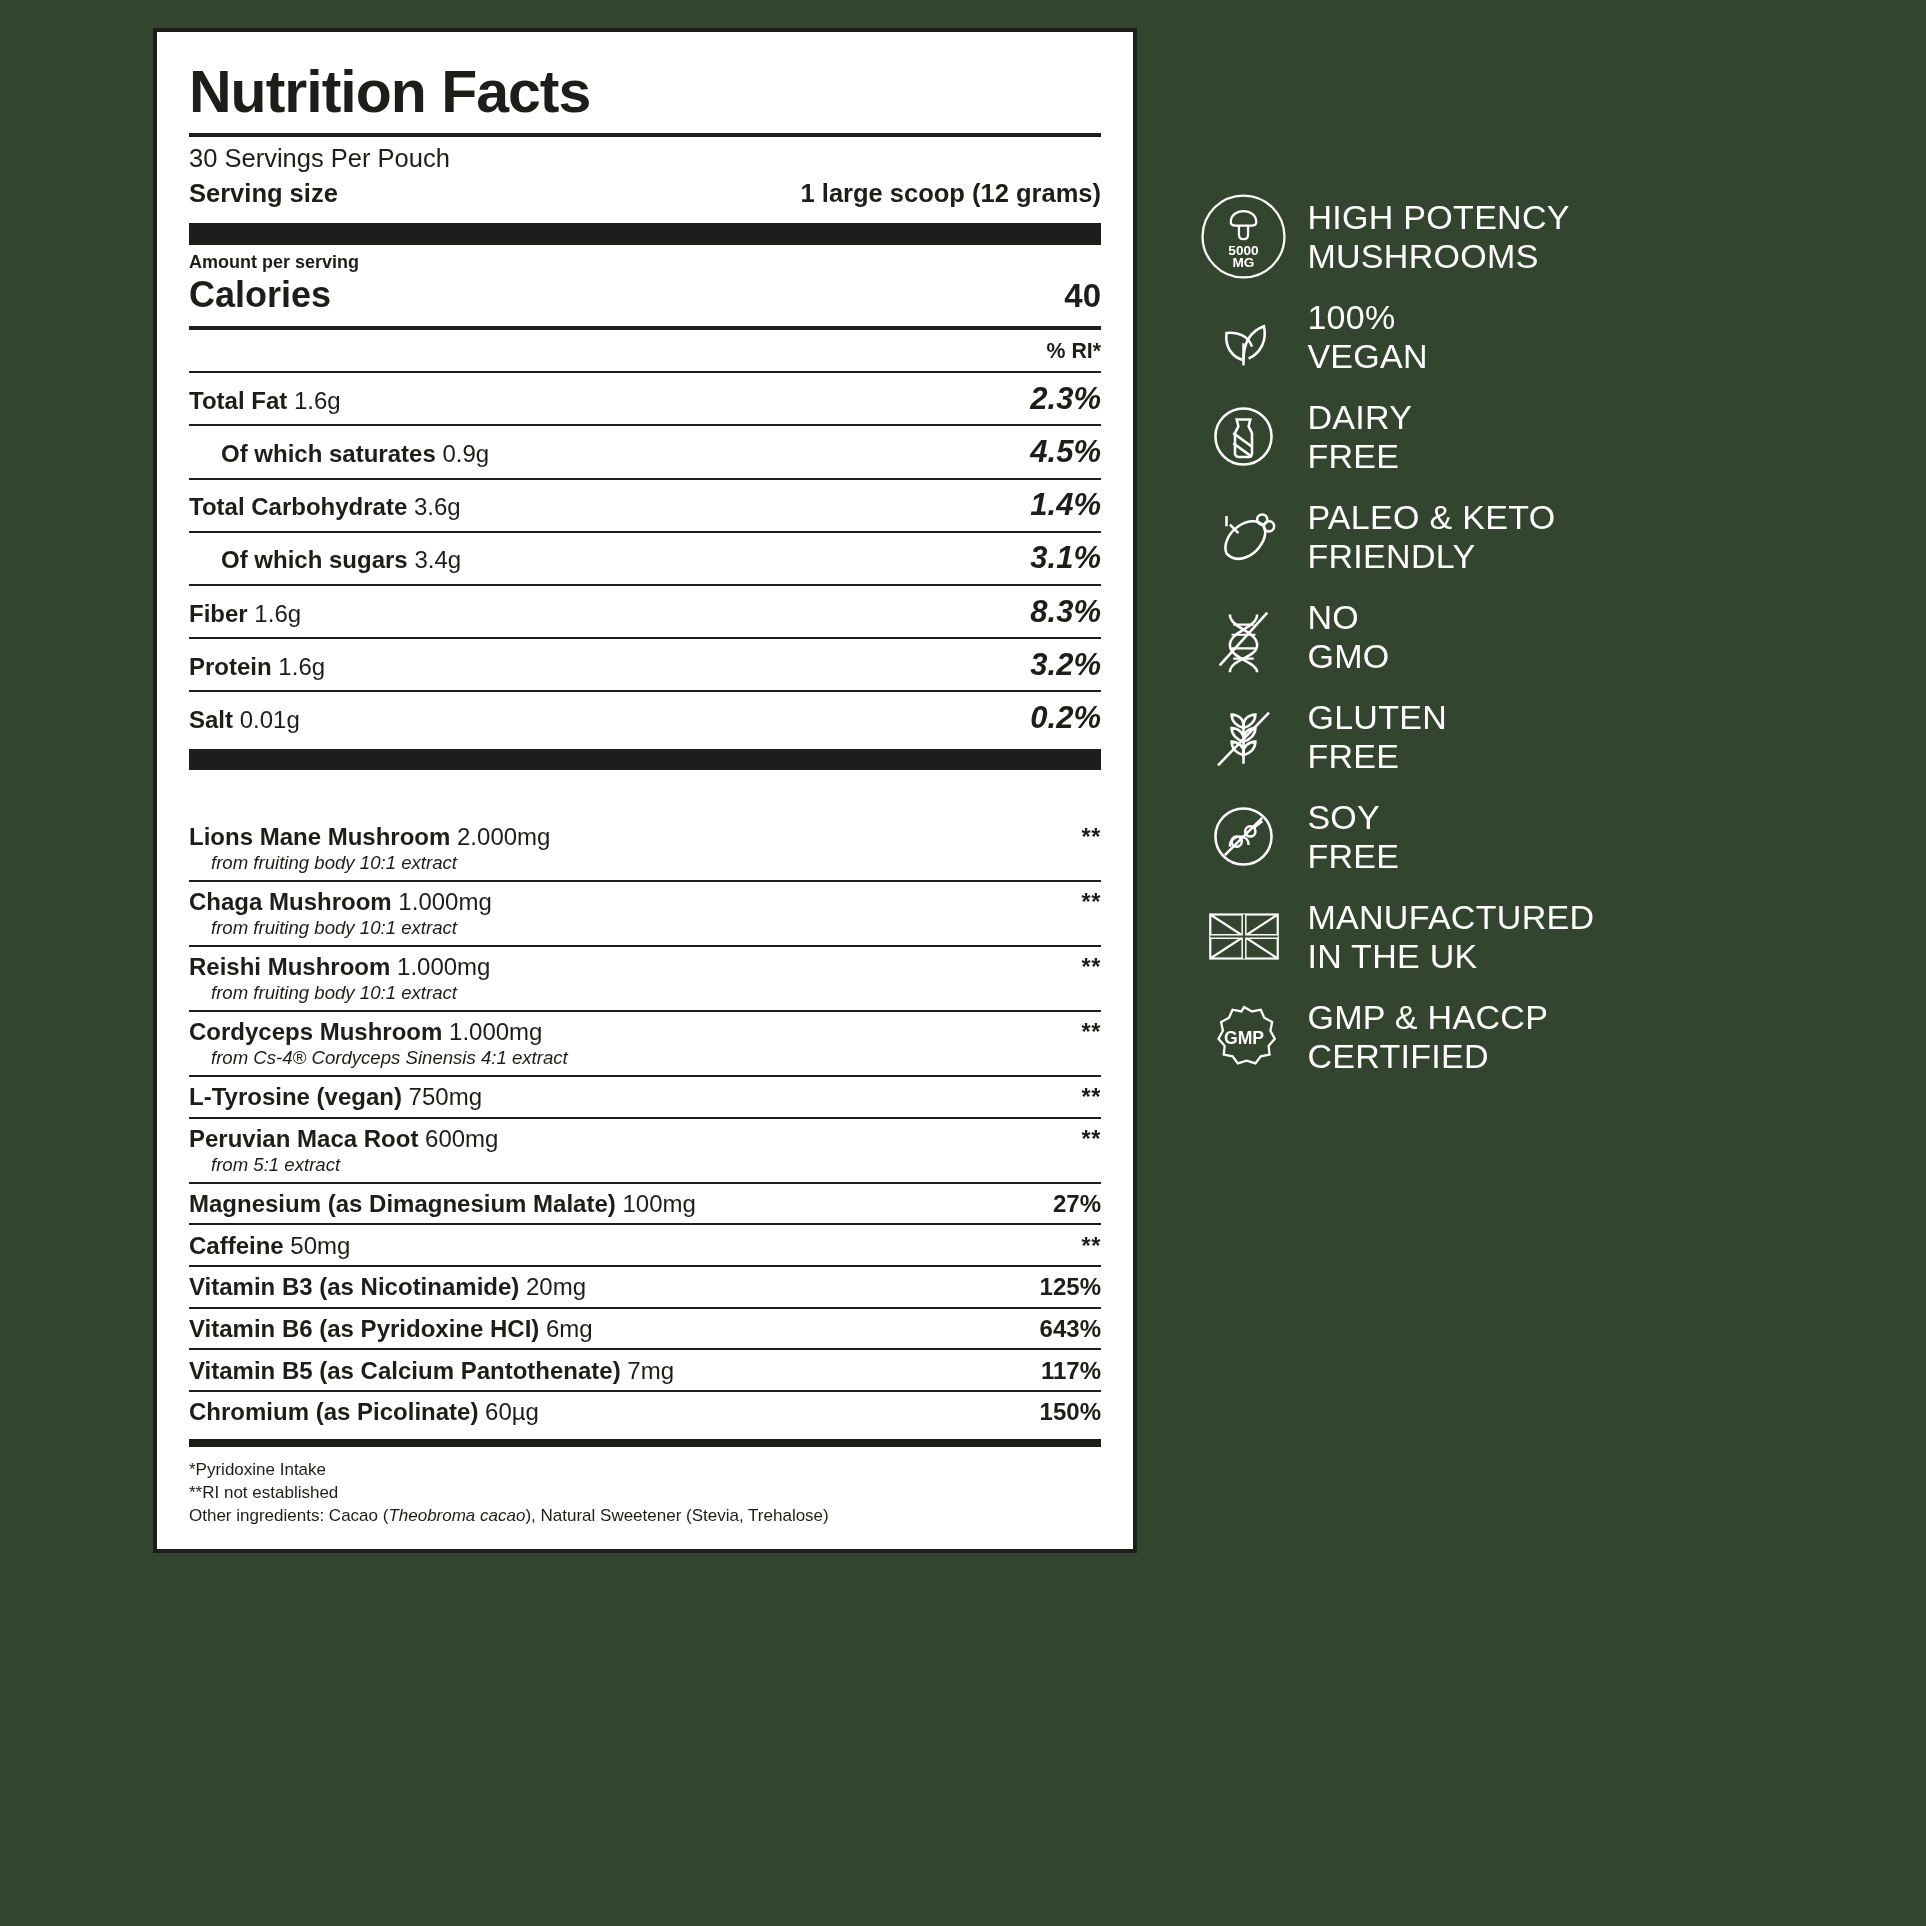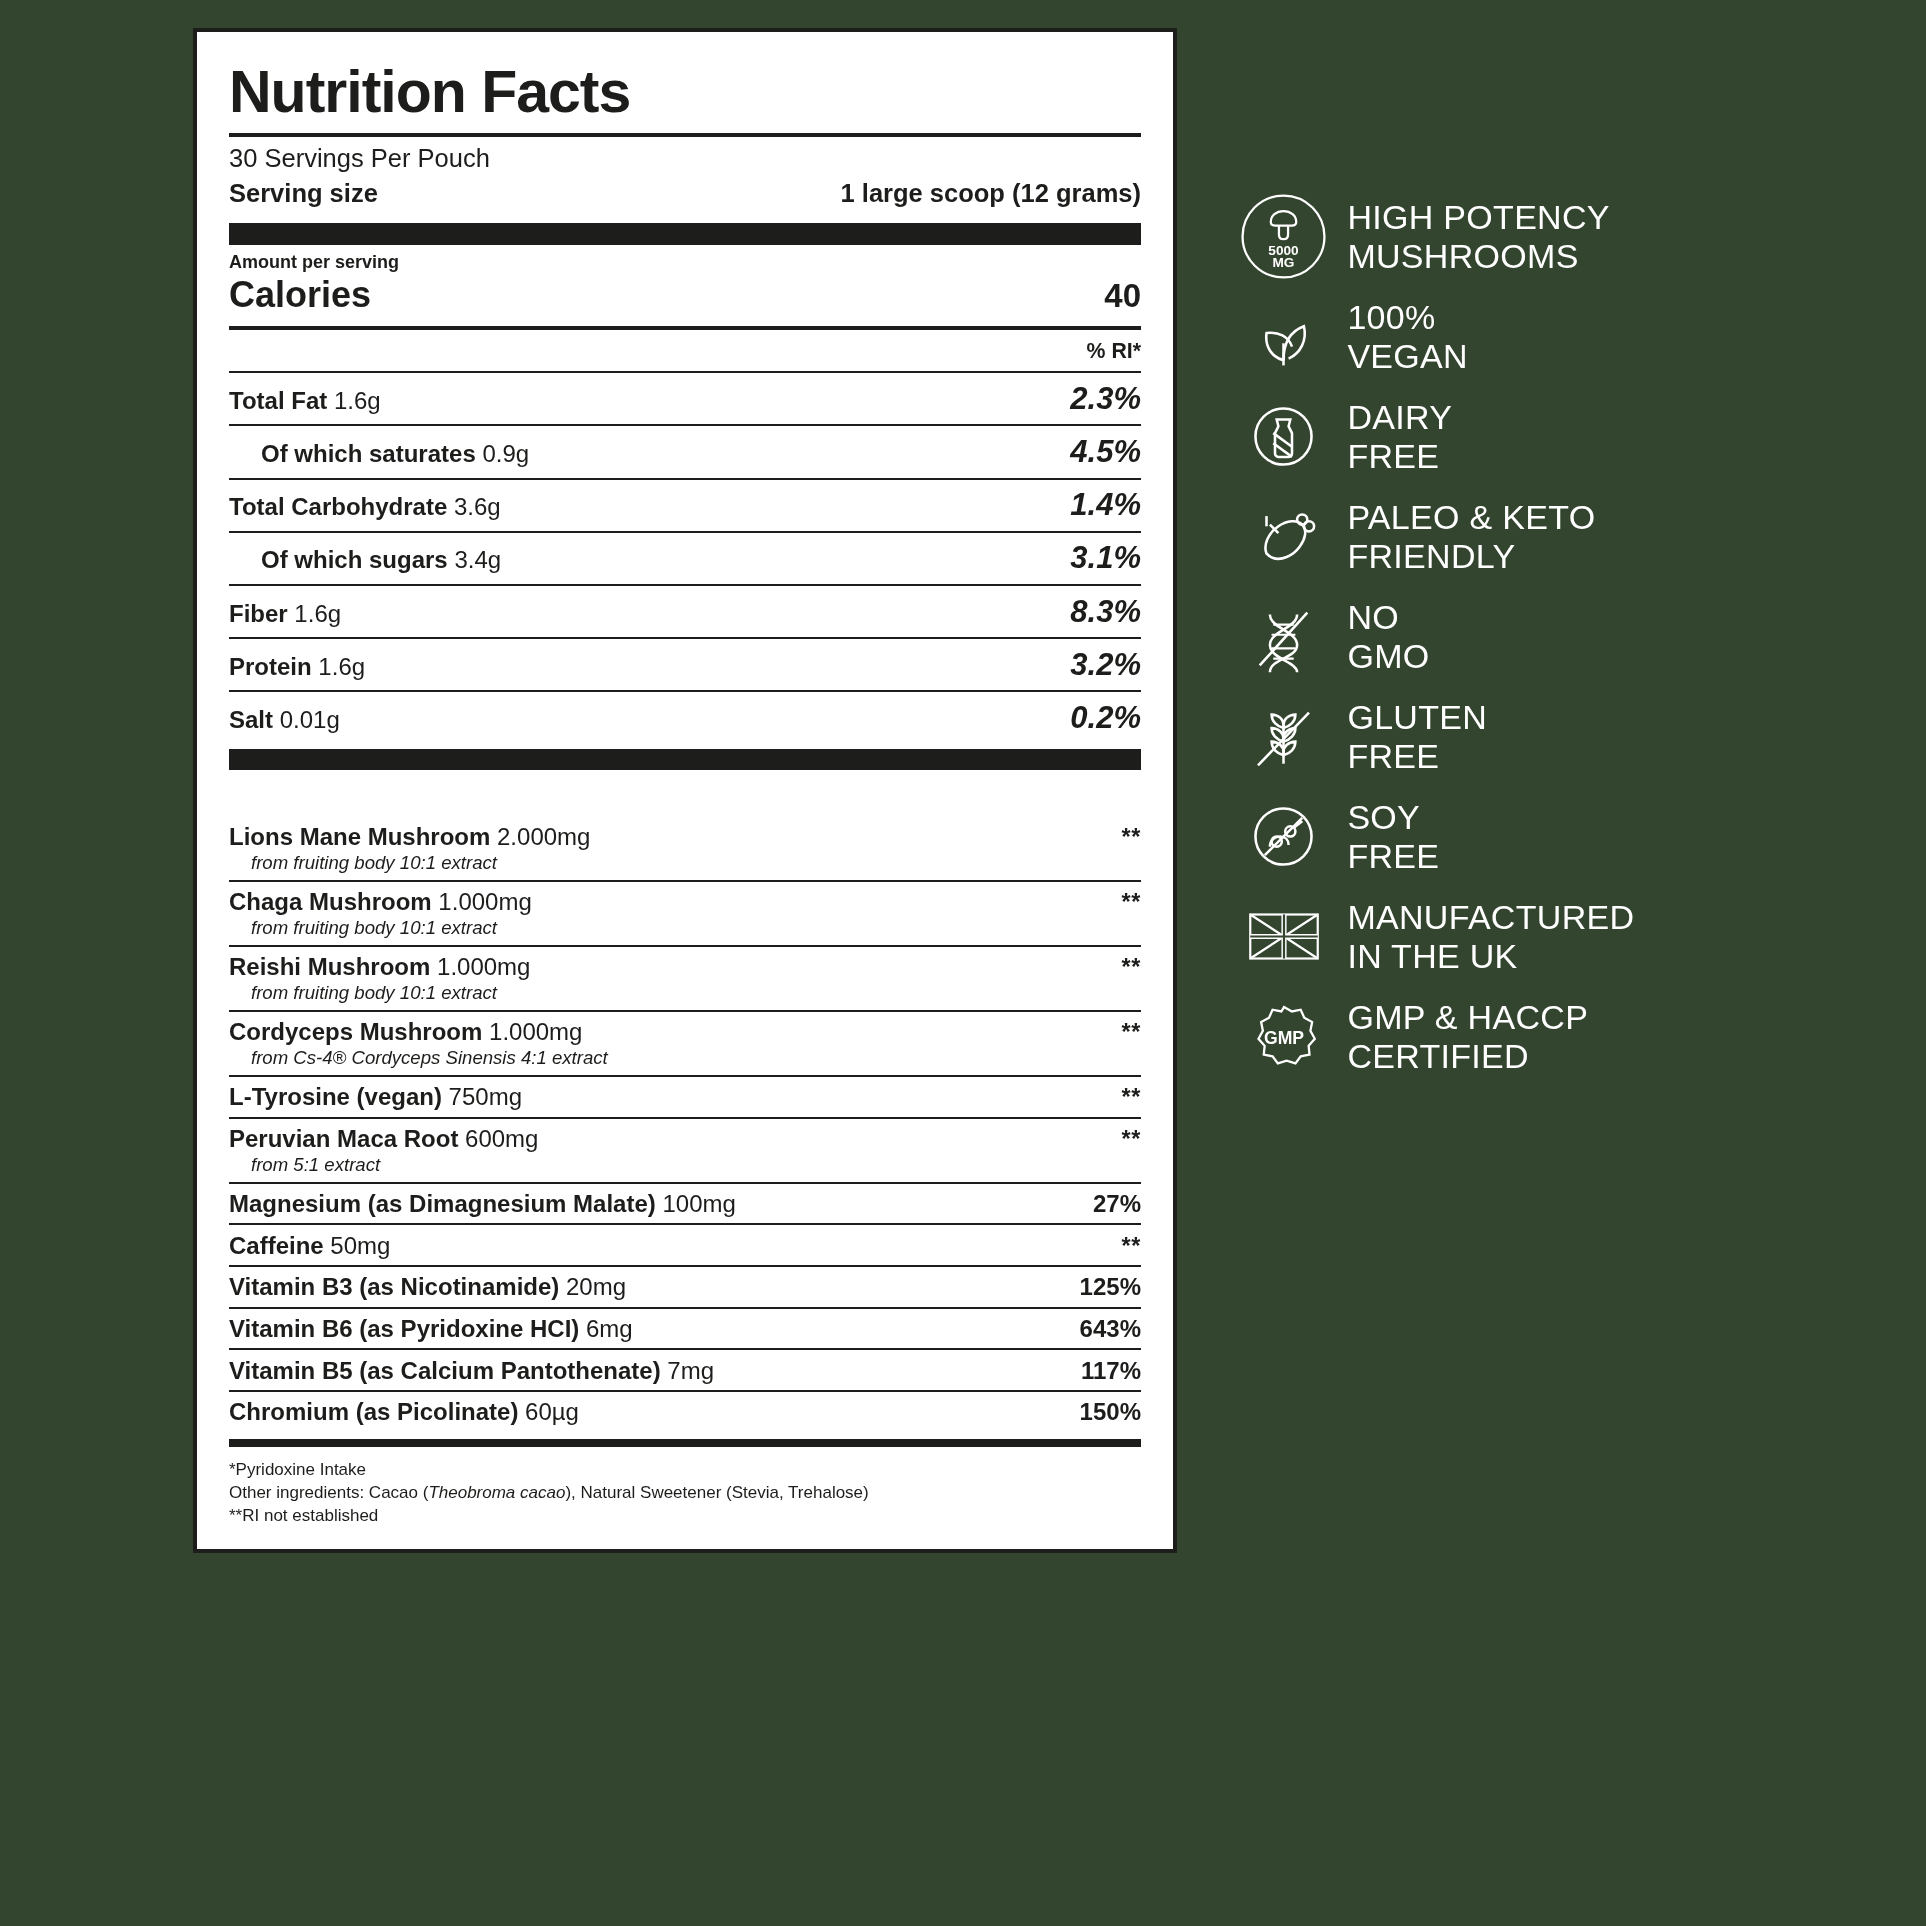--- a/index.html
+++ b/index.html
@@ -10,21 +10,20 @@
     background: #34452f;
     font-family: "Liberation Sans", sans-serif;
     overflow: hidden;
   }
   .page {
     position: relative;
     width: 1926px;
     height: 1926px;
     display: flex;
     align-items: flex-start;
-    padding-left: 40px;
   }
 
   
   .panel {
     width: 984px;
     margin-left: 153px;
     margin-top: 27.5px;
     background: #ffffff;
     border: 4.8px solid #1d1d1b;
     padding: 26px 32px 20.6px 32px;
@@ -299,24 +298,24 @@
             <div class="ing-name"><b>Chromium (as Picolinate)</b> <span class="val">60µg</span></div>
             <div class="ing-pct">150%</div>
           </div>
         </div>
       </div>
 
     <div class="rule-end"></div>
 
     <div class="footnotes">
       <div>*Pyridoxine Intake</div>
+      <div>**RI not established</div>
       <div>
         <span>Other ingredients: Cacao (</span><i>Theobroma cacao</i><span>), Natural Sweetener (Stevia, Trehalose)</span>
       </div>
-      <div>**RI not established</div>
     </div>
   </div>
 
   <div class="features">
 
     <div class="feature">
       <div class="ficon">
         <svg width="91" height="91" viewBox="0 0 100 100">
           <circle cx="50" cy="50" r="45" fill="none" stroke="#ffffff" stroke-width="2.5"></circle>
           <path d="M36 34c0-7 6-12 14-12s14 5 14 12c0 3-2 4-5 4H41c-3 0-5-1-5-4z" fill="none" stroke="#ffffff" stroke-width="2.5"></path>

